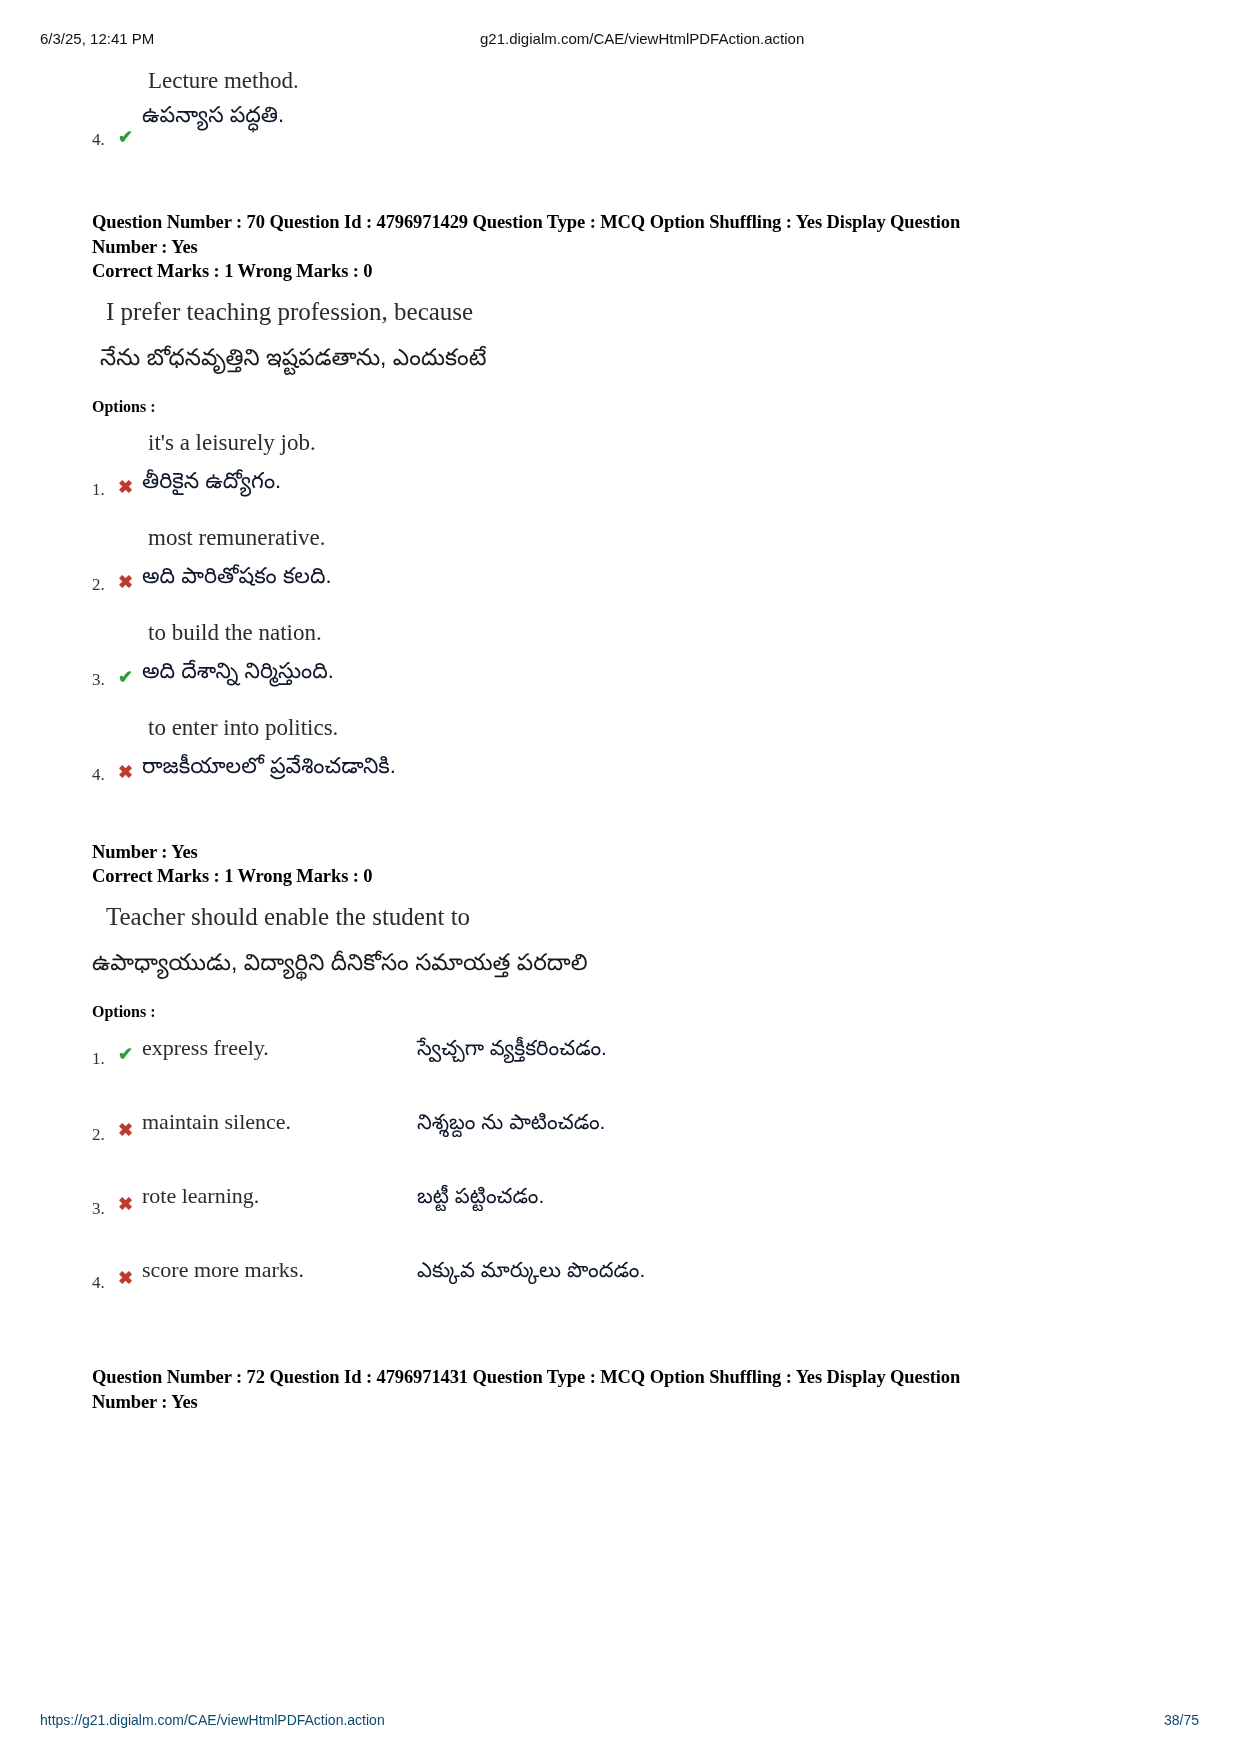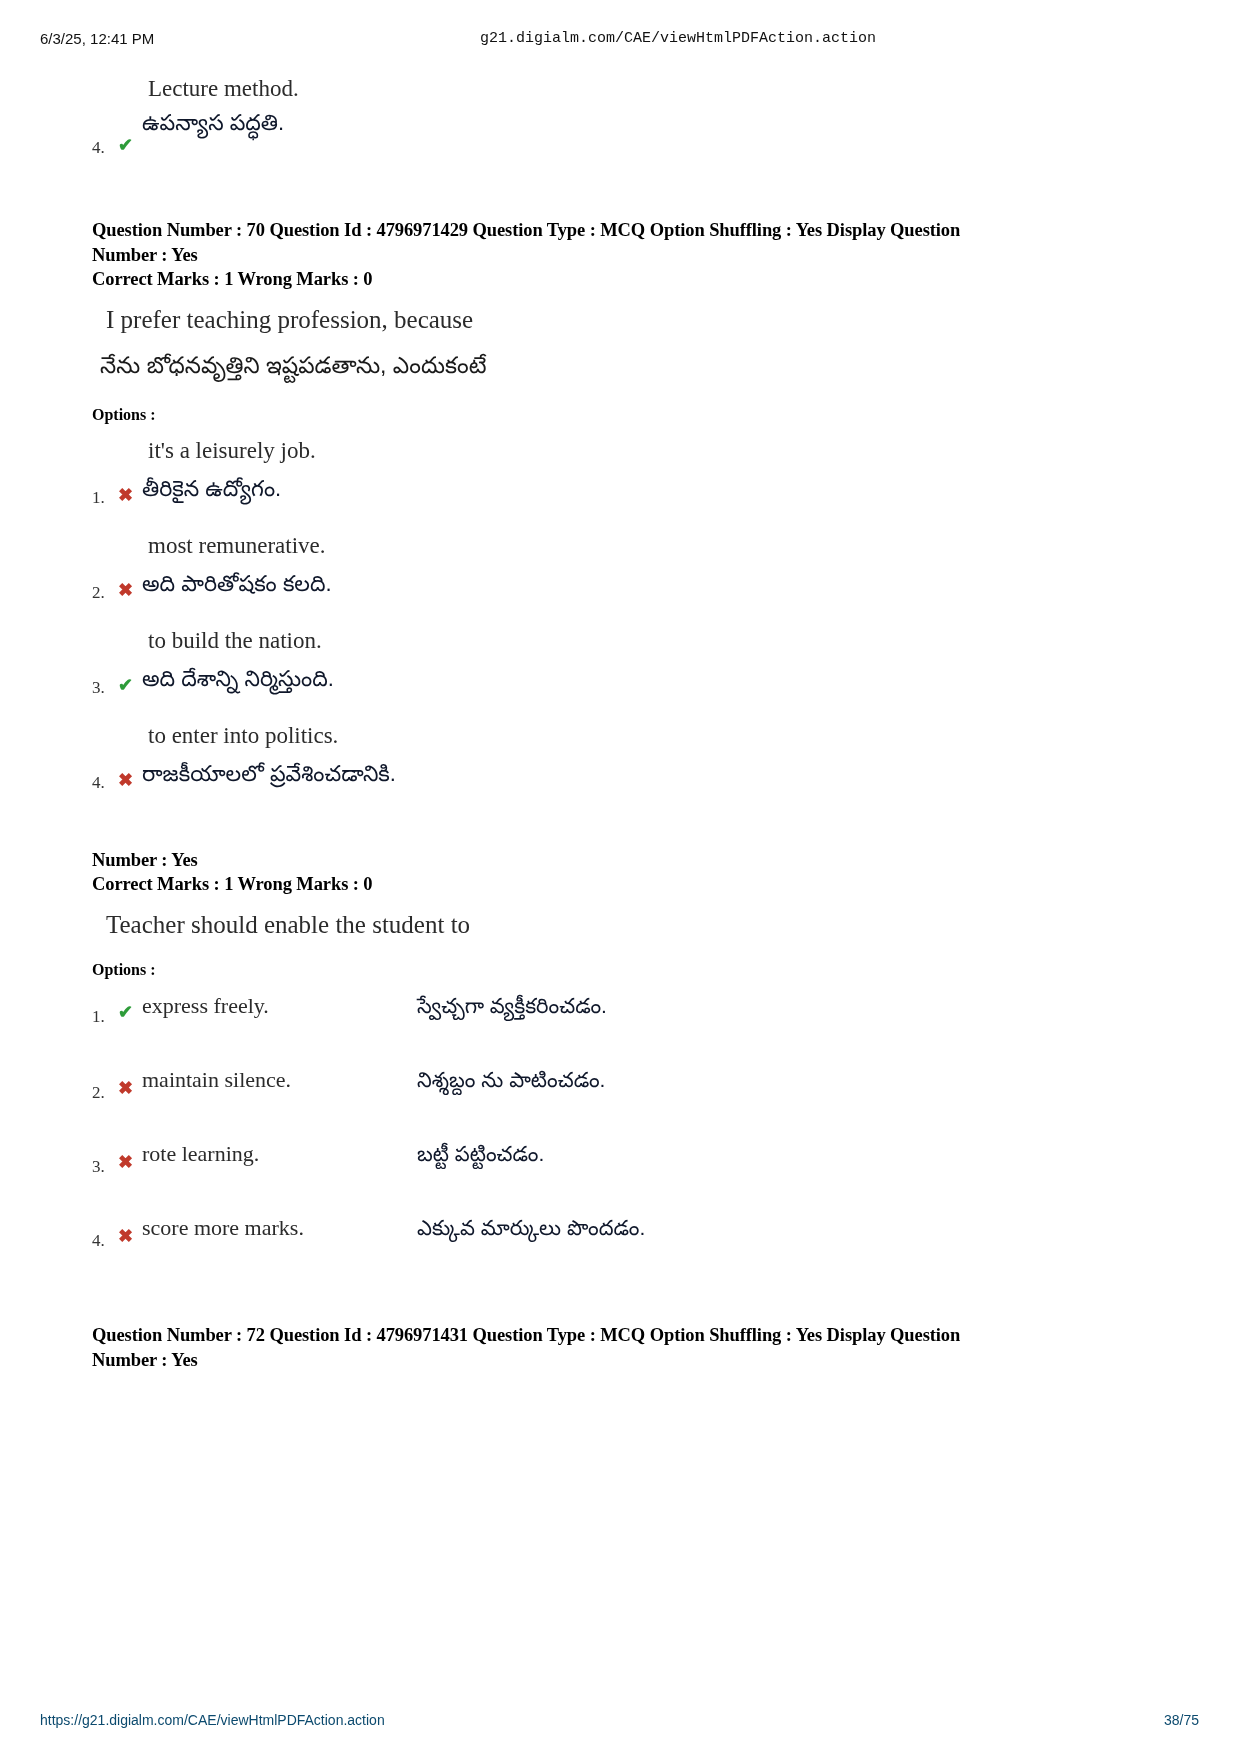--- a/index.html
+++ b/index.html
@@ -28,37 +28,37 @@
     top: 30px;
     left: 40px;
     right: 40px;
     display: flex;
     justify-content: flex-start;
     font-family: "Liberation Sans", sans-serif;
     font-size: 15px;
     color: #111;
   }
   .page-header .hdr-date { width: 440px; }
-  .page-header .hdr-url { flex: 1; font-family: Liberation Mono, monospace; }
+  .page-header .hdr-url { flex: 1; }
   
   .page-footer {
     position: absolute;
     bottom: 26px;
     left: 40px;
     right: 40px;
     display: flex;
     justify-content: space-between;
     font-family: "Liberation Sans", sans-serif;
     font-size: 14px;
     color: #0c4a6e;
   }
   
   .content {
     position: absolute;
-    top: 70px;
+    top: 62px;
     left: 92px;
     right: 60px;
   }
   .meta {
     font-weight: bold;
     font-size: 18.5px;
     line-height: 1.33;
     letter-spacing: -0.1px;
     margin: 0;
   }
@@ -190,20 +190,21 @@
     </div>
 
     <div class="spacer-lg"></div>
 
     <div>
       <div class="meta-block">
         <p class="meta">Number : Yes</p>
         <p class="meta">Correct Marks : 1 Wrong Marks : 0</p>
       </div>
       <div class="stem-en">Teacher should enable the student to</div>
+      <div class="stem-te" style="margin-left:0;">ఉపాధ్యాయుడు, విద్యార్థిని దీనికోసం సమాయత్త పరదాలి</div>
       <div class="options-label">Options :</div>
 
       <div class="opt opt-2col" style="margin-top:14px;">
         <span class="opt-num" style="top:14px;">1.</span>
         <span class="mark correct" style="left:26px;top:10px;">✔</span>
         <div class="opt-en">express freely.</div>
         <div class="opt-te">స్వేచ్చగా వ్యక్తీకరించడం.</div>
       </div>
 
       <div class="opt opt-2col" style="margin-top:22px;">

